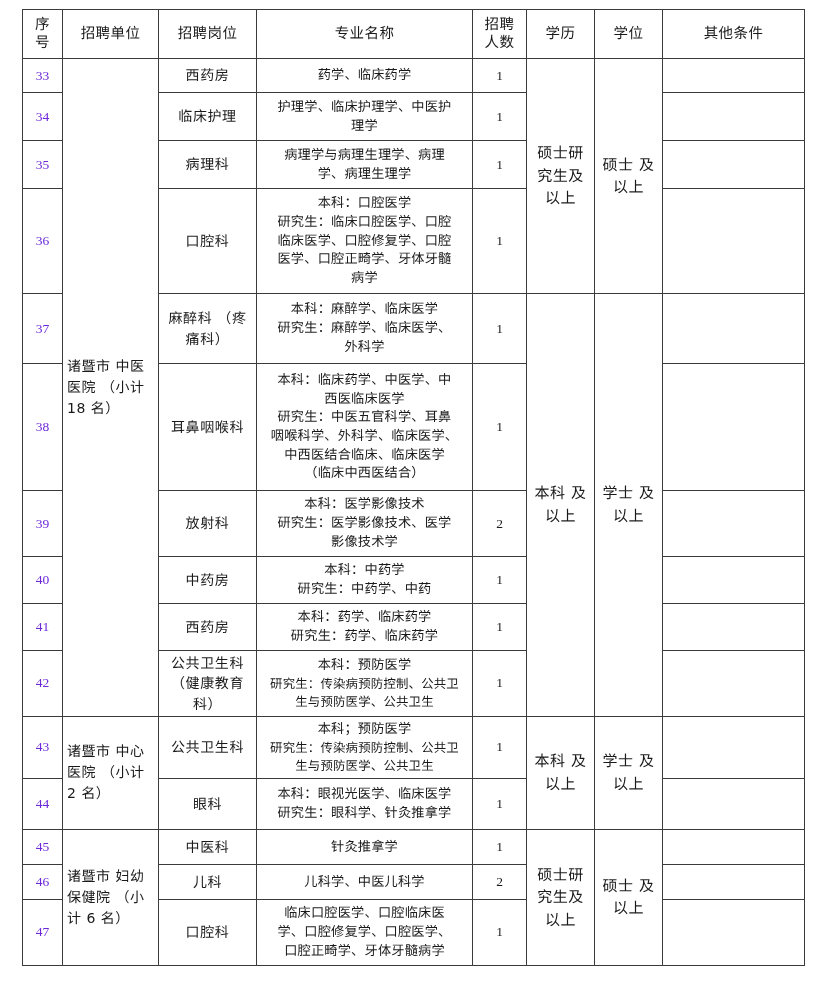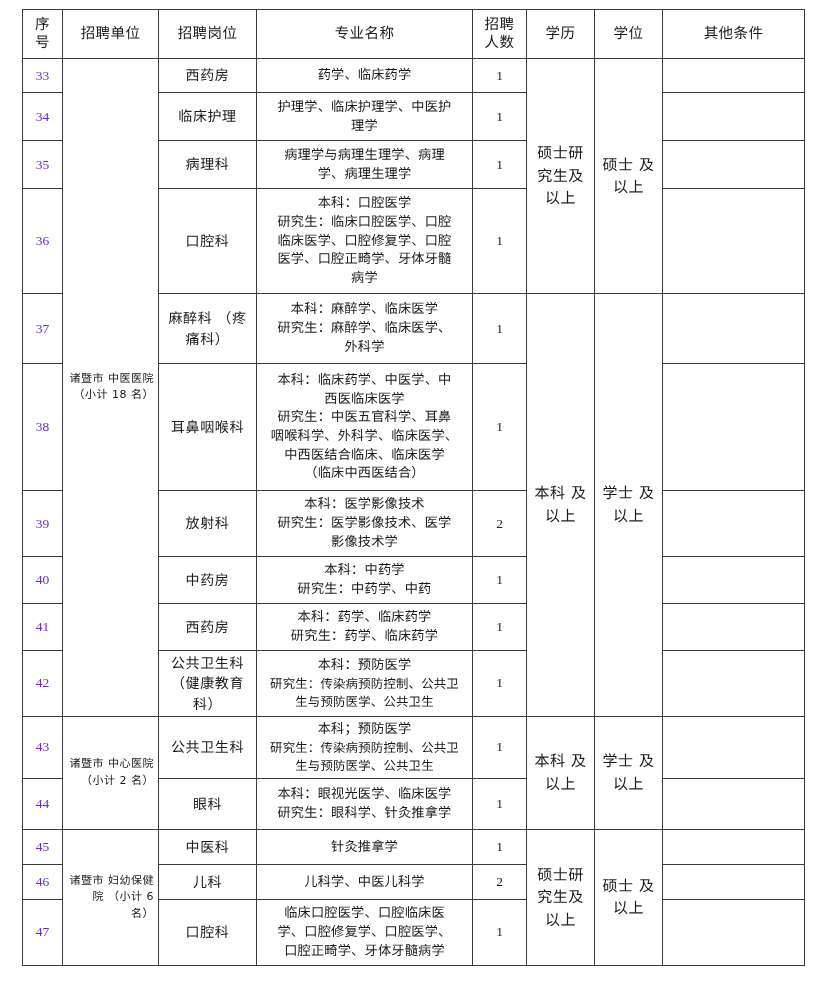--- a/index.html
+++ b/index.html
@@ -56,22 +56,22 @@
     border-bottom: 1.4px solid #000;
   }
 
   td.seq {
     text-align: center;
     font-size: 13.5px;
     font-family: "Liberation Serif", "DejaVu Serif", serif;
     color: #6d28d9;
   }
   td.unit {
-    text-align: right;
-    font-size: 11px;
+    text-align: left;
+    font-size: 14px;
     line-height: 1.5;
     letter-spacing: 0.5px;
     vertical-align: middle;
   }
   td.post {
     text-align: center;
     font-size: 14px;
     line-height: 1.45;
     letter-spacing: 0.6px;
   }

